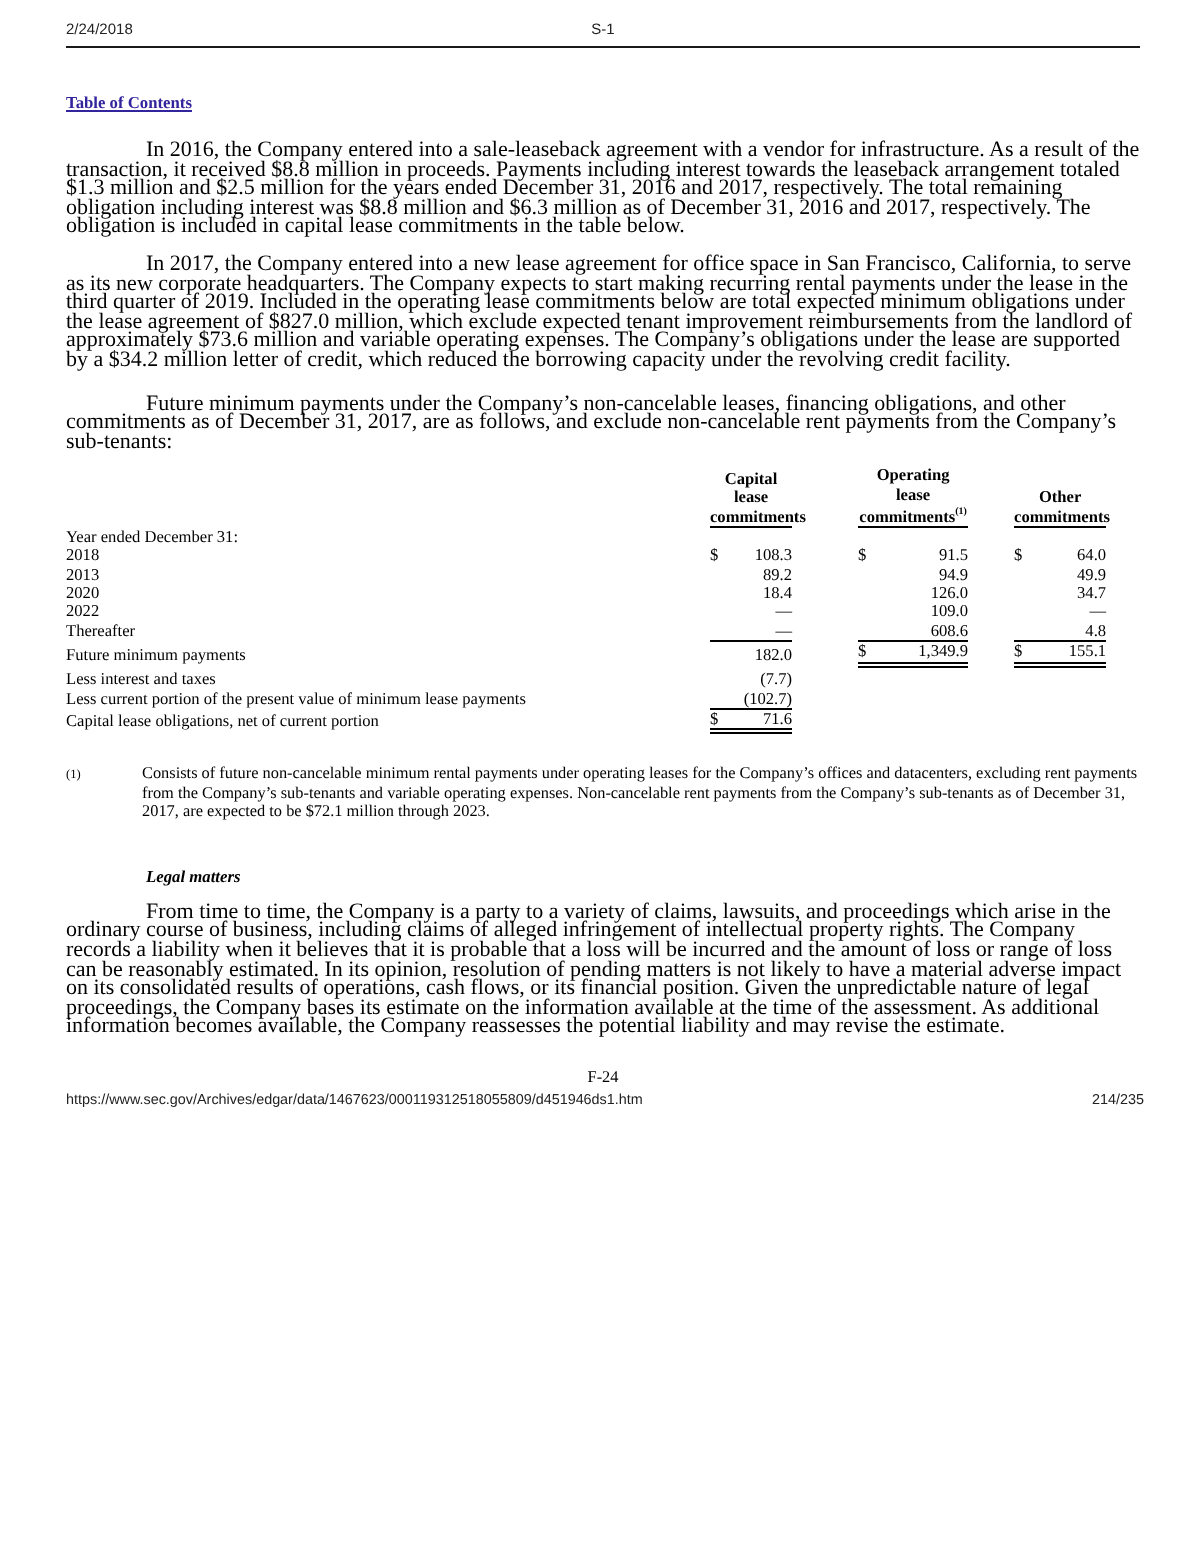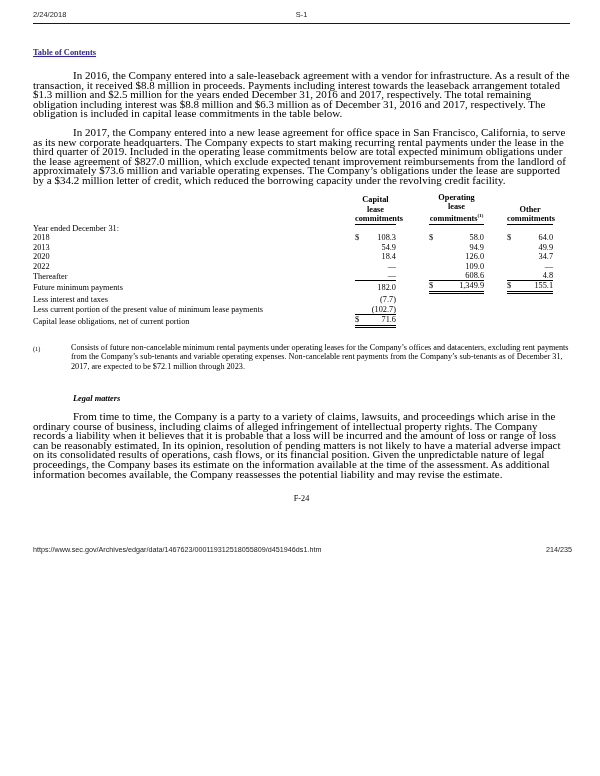--- a/index.html
+++ b/index.html
@@ -113,20 +113,21 @@
     <span class="doc-title">S-1</span>
   </div>
   <div class="rule"></div>
 
   <div class="toc">
     <a href="#">Table of Contents</a>
   </div>
 
   <p class="body-para">In 2016, the Company entered into a sale-leaseback agreement with a vendor for infrastructure. As a result of the transaction, it received $8.8 million in proceeds. Payments including interest towards the leaseback arrangement totaled $1.3 million and $2.5 million for the years ended December 31, 2016 and 2017, respectively. The total remaining obligation including interest was $8.8 million and $6.3 million as of December 31, 2016 and 2017, respectively. The obligation is included in capital lease commitments in the table below.</p>
   <p class="body-para tight">In 2017, the Company entered into a new lease agreement for office space in San Francisco, California, to serve as its new corporate headquarters. The Company expects to start making recurring rental payments under the lease in the third quarter of 2019. Included in the operating lease commitments below are total expected minimum obligations under the lease agreement of $827.0 million, which exclude expected tenant improvement reimbursements from the landlord of approximately $73.6 million and variable operating expenses. The Company’s obligations under the lease are supported by a $34.2 million letter of credit, which reduced the borrowing capacity under the revolving credit facility.</p>
+  <p class="body-para">Future minimum payments under the Company’s non-cancelable leases, financing obligations, and other commitments as of December 31, 2017, are as follows, and exclude non-cancelable rent payments from the Company’s sub-tenants:</p>
 
   <table class="commitments">
     <colgroup>
       <col style="width:322px">
         <col style="width:12px">
         <col style="width:29px">
       <col style="width:33px">
         <col style="width:12px">
         <col style="width:43px">
       <col style="width:23px">
@@ -157,29 +158,29 @@
       <td></td>
       <td class="dol"></td>
           <td class="val"></td>
     </tr>
     <tr>
       <td class="lab">2018</td>
       <td class="dol">$</td>
           <td class="val">108.3</td>
       <td></td>
       <td class="dol">$</td>
-          <td class="val">58.0</td>
+          <td class="val">91.5</td>
       <td></td>
       <td class="dol">$</td>
           <td class="val">64.0</td>
     </tr>
     <tr>
       <td class="lab">2013</td>
       <td class="dol"></td>
-          <td class="val">54.9</td>
+          <td class="val">89.2</td>
       <td></td>
       <td class="dol"></td>
           <td class="val">94.9</td>
       <td></td>
       <td class="dol"></td>
           <td class="val">49.9</td>
     </tr>
     <tr>
       <td class="lab">2020</td>
       <td class="dol"></td>

